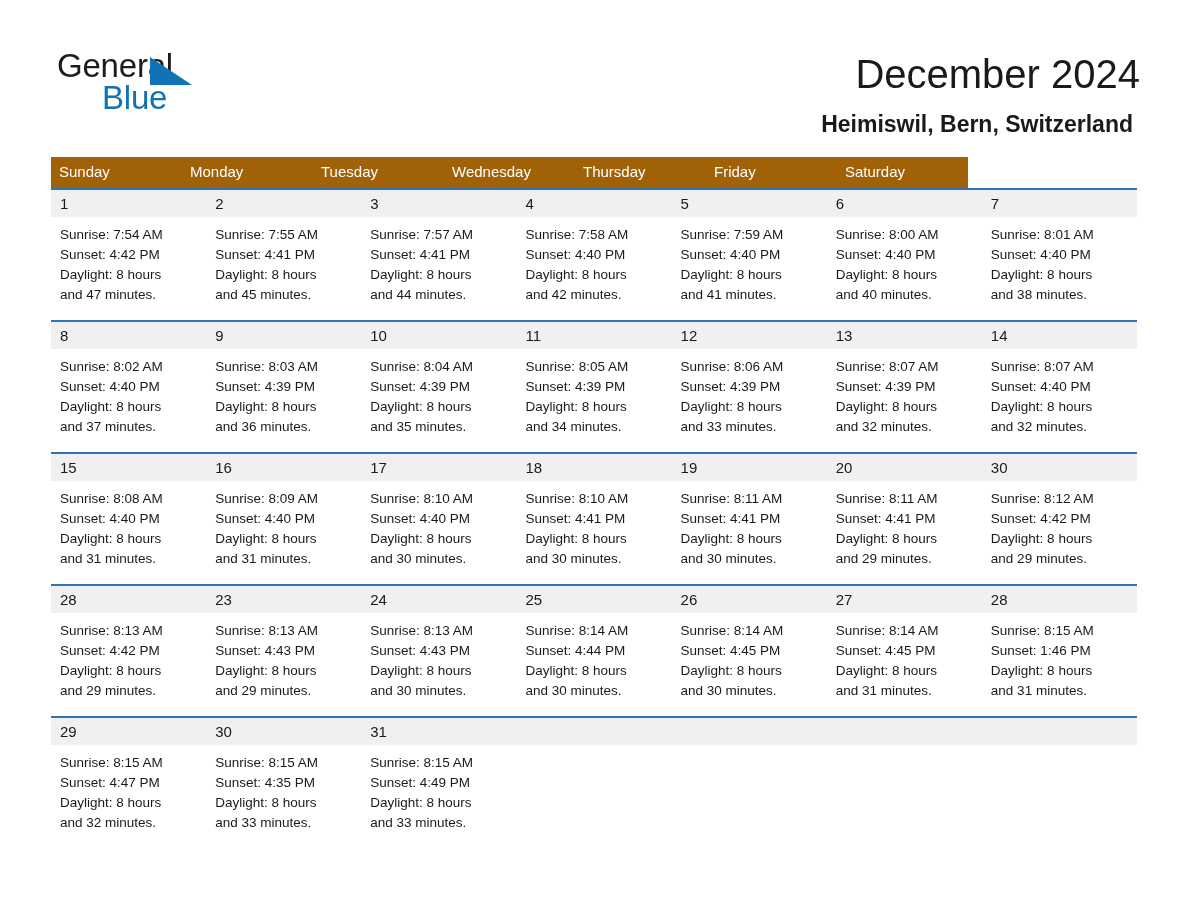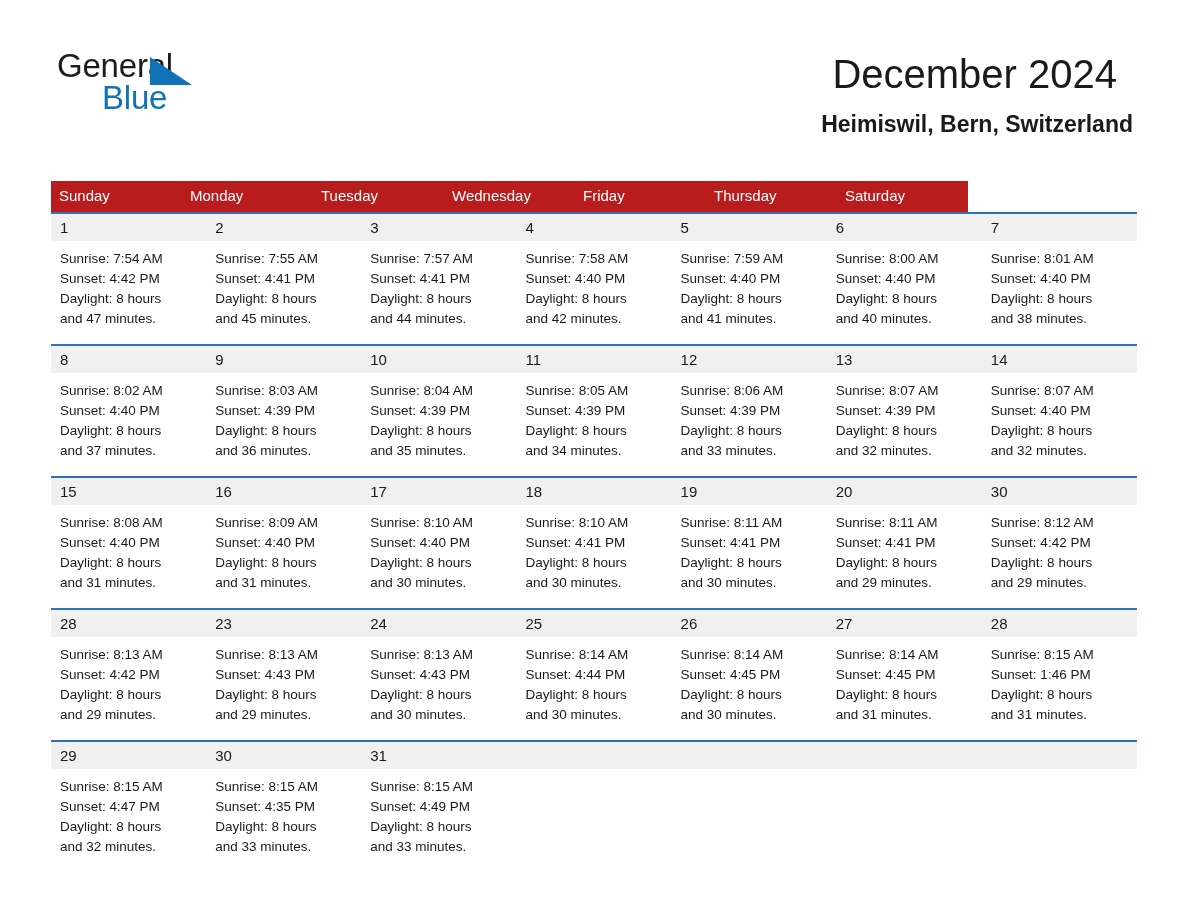--- a/index.html
+++ b/index.html
@@ -59,21 +59,21 @@
     position: absolute;
     left: 45px;
     top: 32px;
     font-size: 33px;
     line-height: 36px;
     color: #1272b6;
     letter-spacing: -0.2px;
   }
   .title {
     position: absolute;
-    right: 71px;
+    right: 48px;
     top: 50px;
     font-size: 40px;
     line-height: 48px;
     color: #1a1a1a;
     text-align: right;
     white-space: nowrap;
   }
   .subtitle {
     position: absolute;
     right: 55px;
@@ -89,22 +89,21 @@
   .calendar {
     position: absolute;
     left: 51px;
     top: 157px;
     width: 1086px;
   }
   .dow-row {
     display: flex;
     width: 917px;
     height: 31px;
-    background: #b91c1c;
-    margin-top: 24px;
+    background: #a16207;
   }
   .dow {
     flex: 1 1 0;
     box-sizing: border-box;
     padding: 5px 0 0 8px;
     color: #ffffff;
     font-size: 15px;
     line-height: 20px;
     white-space: nowrap;
   }
@@ -158,22 +157,22 @@
     <div class="title">December 2024</div>
     <div class="subtitle">Heimiswil, Bern, Switzerland</div>
   </div>
 
   <div class="calendar">
     <div class="dow-row">
         <div class="dow">Sunday</div>
         <div class="dow">Monday</div>
         <div class="dow">Tuesday</div>
         <div class="dow">Wednesday</div>
+        <div class="dow">Thursday</div>
         <div class="dow">Friday</div>
-        <div class="dow">Thursday</div>
         <div class="dow">Saturday</div>
       </div>
     <div>
         <div class="week first">
           <div class="cell">
             <div class="daynum-band">1</div>
             <div class="cell-body">
               <div>Sunrise: 7:54 AM</div>
               <div>Sunset: 4:42 PM</div>
               <div>Daylight: 8 hours</div>

